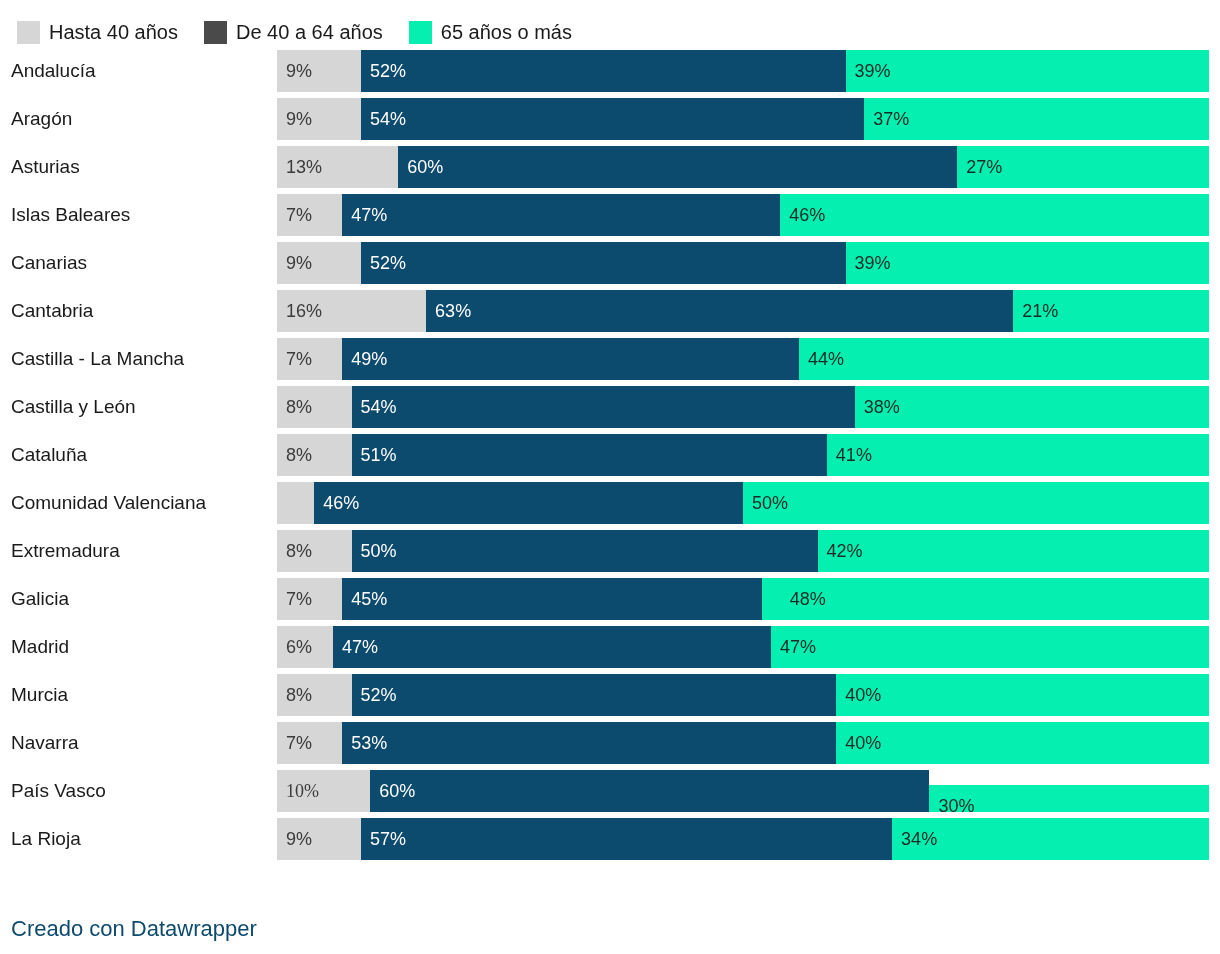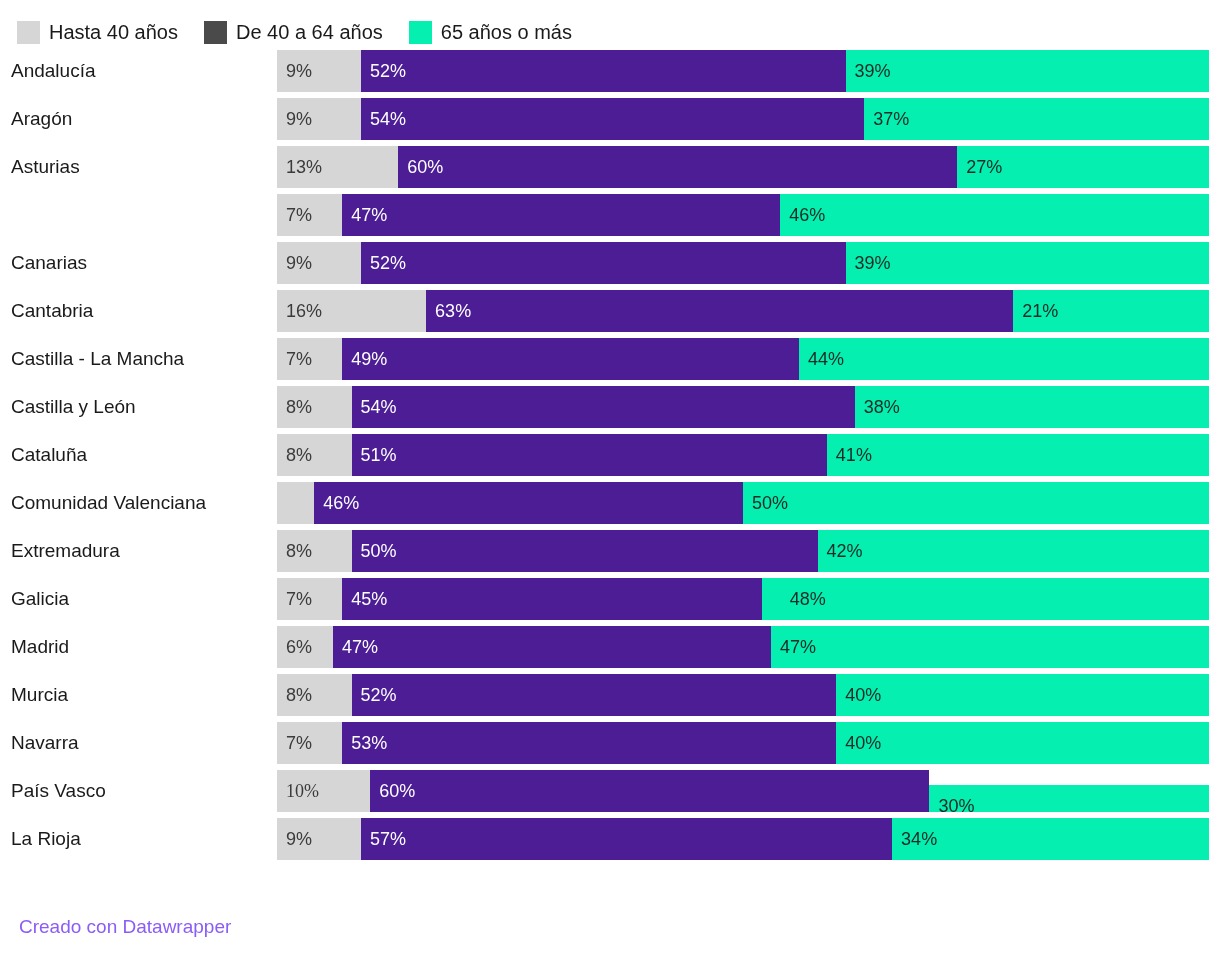--- a/index.html
+++ b/index.html
@@ -75,31 +75,31 @@
     height: 42px;
     display: flex;
     align-items: center;
     font-size: 18px;
     line-height: 42px;
     overflow: hidden;
     white-space: nowrap;
     padding-left: 9px;
   }
   .seg-young  { background: #d6d6d6; color: #3b3b3b; }
-  .seg-middle { background: #4c1d95; color: #ffffff; }
+  .seg-middle { background: #0c4a6e; color: #ffffff; }
   .seg-old    { background: #04efb0; color: #1a2a26; }
   .seg.nolabel { padding-left: 0; }
 
   
   #footer {
     position: absolute;
-    left: 19px;
+    left: 11px;
     top: 916px;
-    font-size: 19px;
-    color: #8b5cf6;
+    font-size: 22px;
+    color: #0c4a6e;
   }
 </style>
 </head>
 <body>
 
 <div id="legend">
     <div class="legend-item">
       <span class="legend-swatch" style="background: rgb(214, 214, 214);"></span>
       <span class="legend-label">Hasta 40 años</span>
     </div>
@@ -132,20 +132,21 @@
     </div>
     <div class="row">
       <div class="row-label">Asturias</div>
       <div class="bar-track">
         <div class="seg seg-young" style="flex: 0 0 13%;">13%</div>
         <div class="seg seg-middle" style="flex: 0 0 60%;">60%</div>
         <div class="seg seg-old" style="flex: 0 0 27%;">27%</div>
       </div>
     </div>
     <div class="row">
+      <div class="row-label">Islas Baleares</div>
       <div class="bar-track">
         <div class="seg seg-young" style="flex: 0 0 7%;">7%</div>
         <div class="seg seg-middle" style="flex: 0 0 47%;">47%</div>
         <div class="seg seg-old" style="flex: 0 0 46%;">46%</div>
       </div>
     </div>
     <div class="row">
       <div class="row-label">Canarias</div>
       <div class="bar-track">
         <div class="seg seg-young" style="flex: 0 0 9%;">9%</div>

